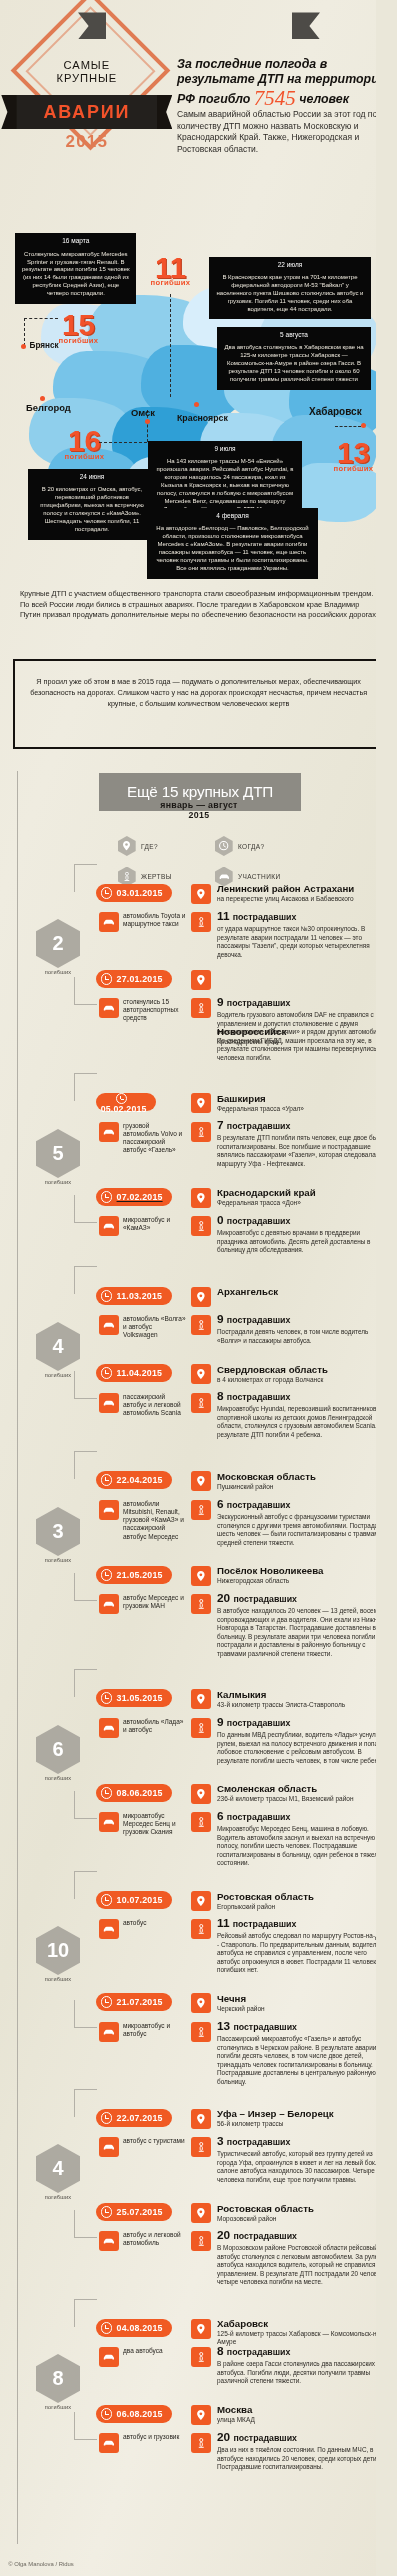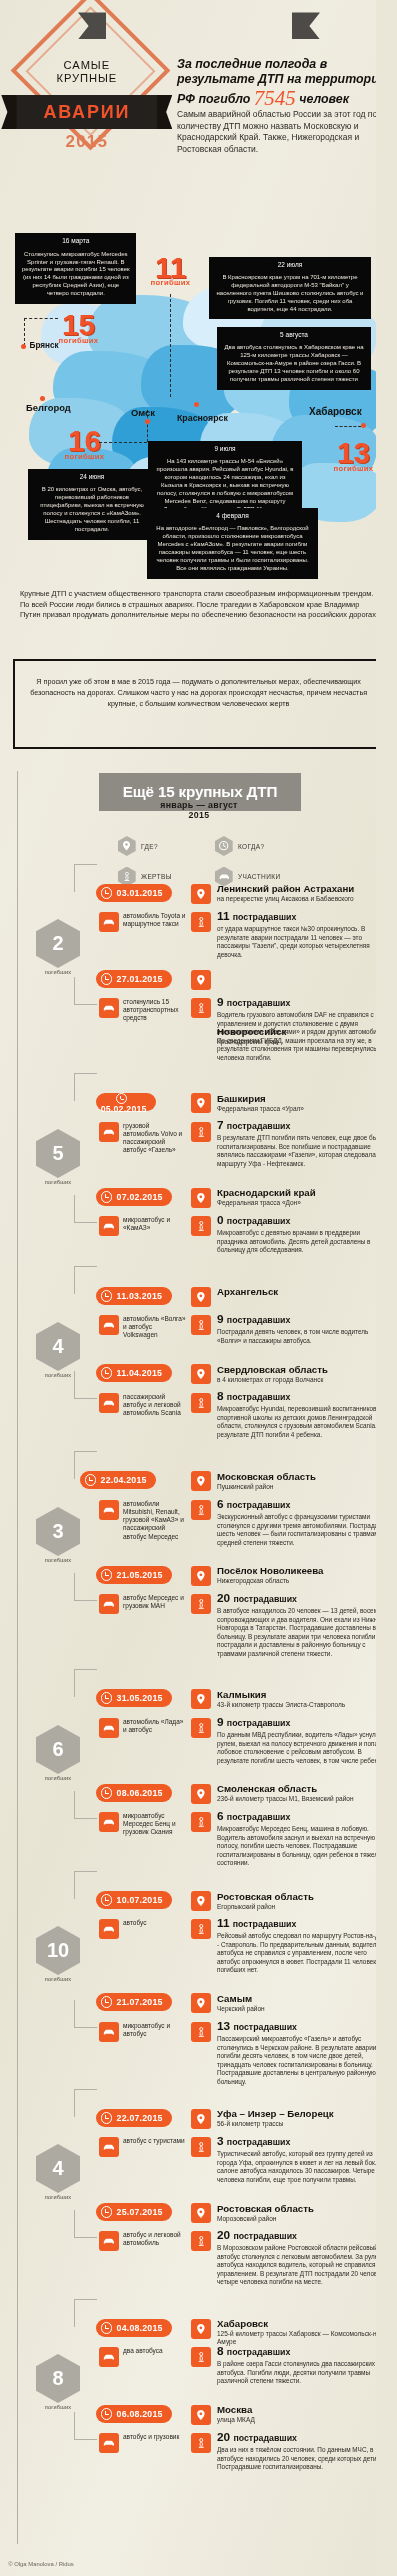--- a/index.html
+++ b/index.html
@@ -71,21 +71,21 @@
     border:2.4px solid #15120f;box-sizing:border-box;}
   .quote-name{position:absolute;left:0;top:648px;width:398px;text-align:center;
     font-size:16px;font-weight:bold;color:#1a1713;background:transparent;}
   .quote-name span{background:#eae7d9;padding:0 9.4px;}
   .quote-text{position:absolute;left:23.6px;top:677px;width:350px;text-align:center;
     font-size:7.2px;line-height:1.5;color:#1d1a16;}
 
   
   .banner{position:absolute;left:99px;top:773px;width:202px;height:38px;background:#8d8b84;}
   .banner span{display:block;text-align:center;line-height:38px;color:#fff;
-    font-size:15.3px;font-weight:bold;letter-spacing:-0.2px;}
+    font-size:15.3px;font-weight:normal;letter-spacing:-0.2px;}
   .bn-l,.bn-r{position:absolute;top:12.4px;width:28px;height:27px;background:#4d4b47;}
   .bn-l{left:78px;clip-path:polygon(0 0,100% 0,100% 100%,0 100%,38% 50%);}
   .bn-r{left:292px;clip-path:polygon(0 0,100% 0,62% 50%,100% 100%,0 100%);}
   .banner-sub{position:absolute;left:0;top:800px;width:398px;text-align:center;
     font-size:8.8px;font-weight:bold;color:#1b1815;line-height:1.18;letter-spacing:0.3px;}
 
   
   .legend{position:absolute;left:118px;top:836px;width:194px;}
   .lg-row{display:flex;margin-bottom:10.6px;}
   .lg-item{display:flex;align-items:center;width:97px;}
@@ -414,21 +414,21 @@
           <circle cx="5" cy="3" r="2.4" fill="none" stroke="#fff" stroke-width="1.4"></circle>
           <rect x="3.3" y="6.6" width="3.4" height="6" rx="1.4" fill="none" stroke="#fff" stroke-width="1.4"></rect>
           <rect x="1.2" y="13.4" width="7.6" height="1.5" fill="#fff"></rect>
         </svg>
       </div>
       <div class="victims" style="left: 217px; top: 1120px; width: 174px;">
         <h4>7 <em>пострадавших</em></h4>
         <p>В результате ДТП погибли пять человек, еще двое были госпитализированы. Все погибшие и пострадавшие являлись пассажирами «Газели», которая следовала по маршруту Уфа - Нефтекамск.</p>
       </div>
       <div class="conn2" style="left: 74px; width: 22.4px; top: 1195px; height: 27px;"></div>
-      <div class="datepill" style="left: 96px; top: 1188px;">
+      <div class="datepill" style="left: 96px; top: 1188px; text-decoration: underline;">
         <span class="clk"></span>
         <b>07.02.2015</b>
       </div>
       <div class="icobox" style="left: 191px; top: 1188px;">
         <svg width="7.7" height="10" viewBox="0 0 12 16">
           <path d="M6 0C2.7 0 0 2.7 0 6c0 4.2 6 10 6 10s6-5.8 6-10c0-3.3-2.7-6-6-6z" fill="#fff"></path>
           <circle cx="6" cy="6" r="2.2" fill="#f05a23"></circle>
         </svg>
       </div>
       <div class="place" style="left: 217px; top: 1188px; width: 174px;">
@@ -521,21 +521,21 @@
         <h4>8 <em>пострадавших</em></h4>
         <p>Микроавтобус Hyundai, перевозивший воспитанников спортивной школы из детских домов Ленинградской области, столкнулся с грузовым автомобилем Scania. В результате ДТП погибли 4 ребенка.</p>
       </div>
       <div class="hexgrp" style="top: 1507px;">
         <div class="hex">
           <b>3</b>
         </div>
         <div class="hex-lbl">погибших</div>
       </div>
       <div class="connector" style="left: 74px; width: 22.4px; top: 1451px; height: 27px;"></div>
-      <div class="datepill" style="left: 80px; top: 1471px;">
+      <div class="datepill" style="left: 96px; top: 1471px;">
         <span class="clk"></span>
         <b>22.04.2015</b>
       </div>
       <div class="icobox" style="left: 191px; top: 1471px;">
         <svg width="7.7" height="10" viewBox="0 0 12 16">
           <path d="M6 0C2.7 0 0 2.7 0 6c0 4.2 6 10 6 10s6-5.8 6-10c0-3.3-2.7-6-6-6z" fill="#fff"></path>
           <circle cx="6" cy="6" r="2.2" fill="#f05a23"></circle>
         </svg>
       </div>
       <div class="place" style="left: 217px; top: 1472px; width: 174px;">
@@ -704,21 +704,21 @@
         <span class="clk"></span>
         <b>21.07.2015</b>
       </div>
       <div class="icobox" style="left: 191px; top: 1993px;">
         <svg width="7.7" height="10" viewBox="0 0 12 16">
           <path d="M6 0C2.7 0 0 2.7 0 6c0 4.2 6 10 6 10s6-5.8 6-10c0-3.3-2.7-6-6-6z" fill="#fff"></path>
           <circle cx="6" cy="6" r="2.2" fill="#f05a23"></circle>
         </svg>
       </div>
       <div class="place" style="left: 217px; top: 1994px; width: 174px;">
-        <h4>Самым</h4>
+        <h4>Чечня</h4>
         <p>Черкский район</p>
       </div>
       <div class="icobox" style="left: 99px; top: 2022px;">
         <svg width="11.8" height="7.7" viewBox="0 0 18 12">
           <path d="M1 8.2c0-.6.2-1.4.7-2l1.6-2.4C3.8 3 4.6 2.6 5.5 2.6h7c.9 0 1.7.4 2.2 1.2l1.6 2.4c.5.6.7 1.4.7 2v1.4c0 .4-.3.7-.7.7h-1.1c-.4 0-.7-.3-.7-.7V9H3.5v.6c0 .4-.3.7-.7.7H1.7c-.4 0-.7-.3-.7-.7z" fill="#fff"></path>
         </svg>
       </div>
       <div class="parties" style="left: 123px; top: 2022px; width: 64px;">микроавтобус и автобус</div>
       <div class="icobox" style="left: 191px; top: 2022px;">
         <svg width="6.5" height="10.6" viewBox="0 0 10 16">

